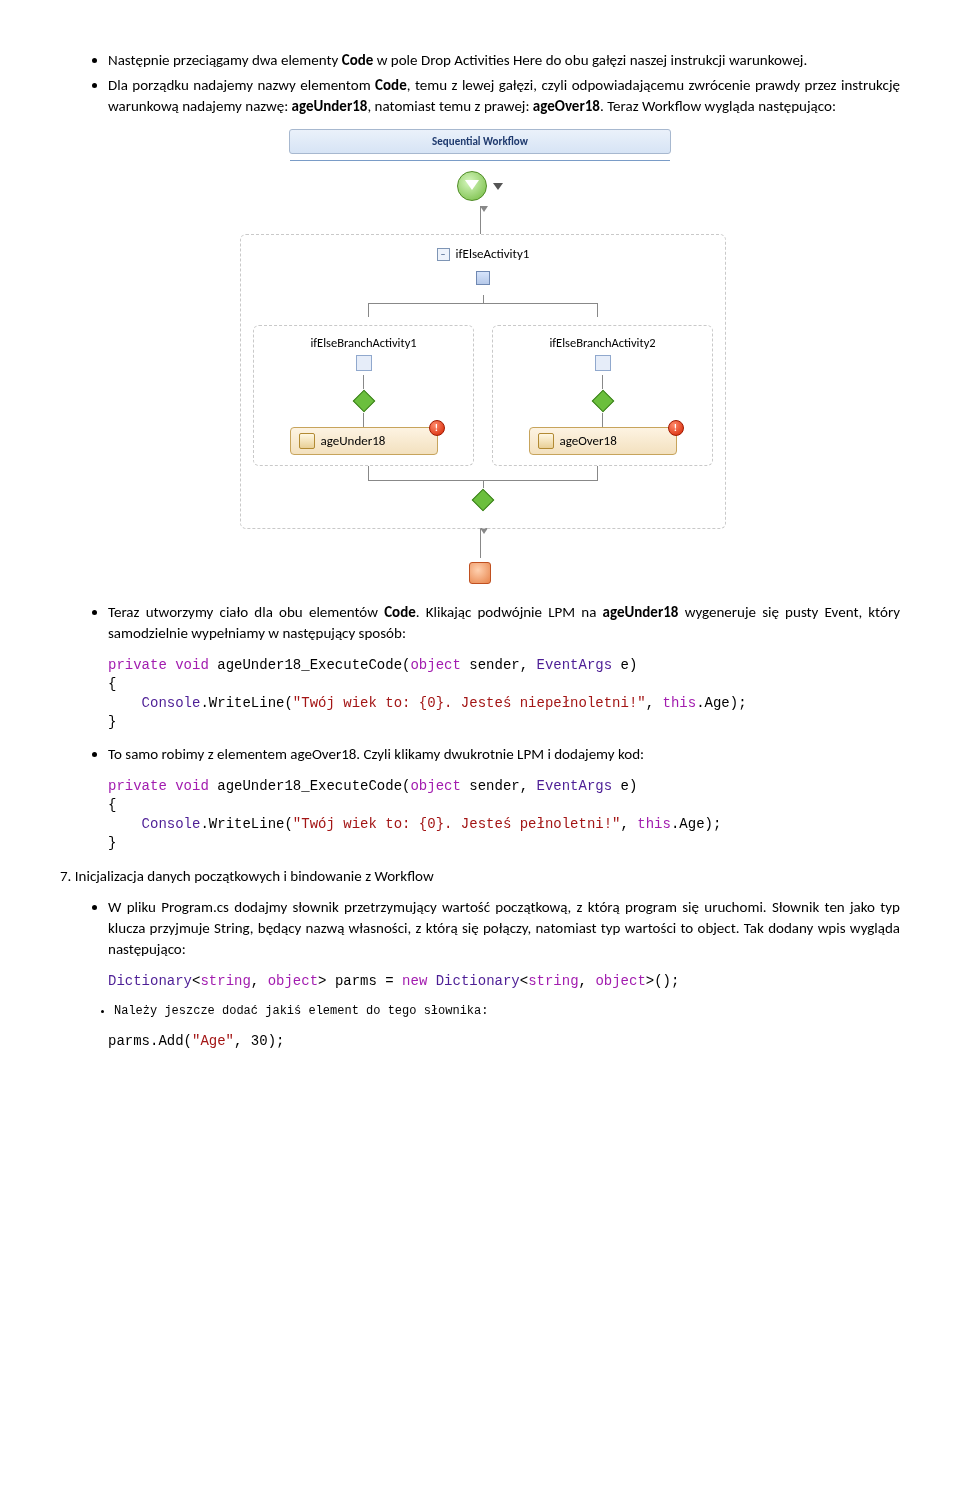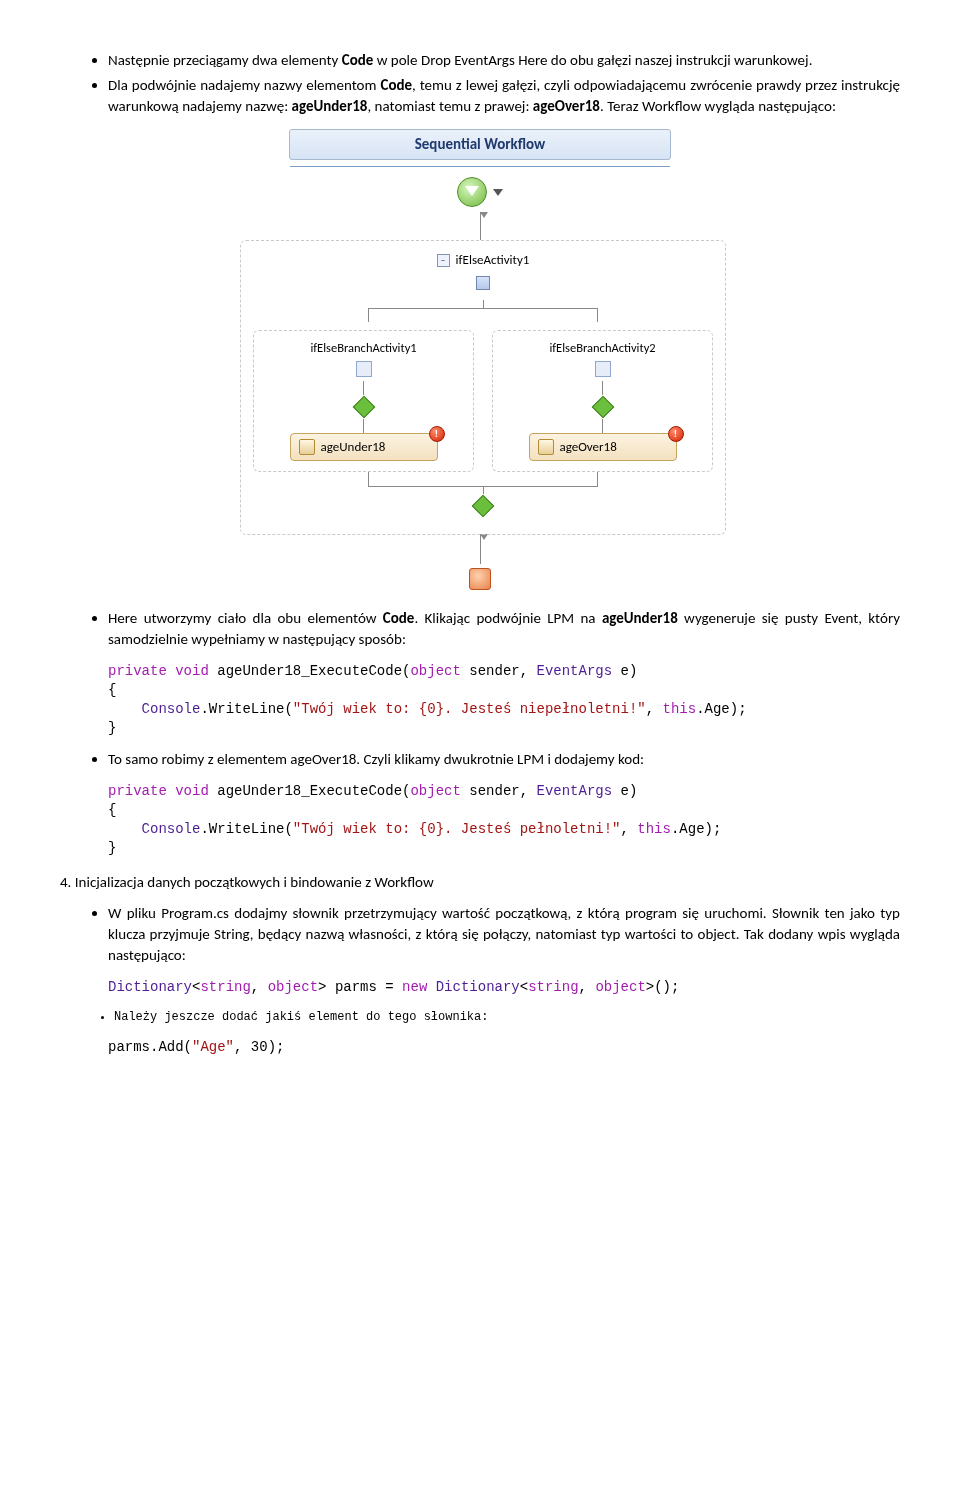--- a/index.html
+++ b/index.html
@@ -44,21 +44,21 @@
   }
   .seq-header {
     background: linear-gradient(#eaf1fa, #d7e4f5);
     border: 1px solid #a7b8cf;
     border-radius: 3px;
     font-weight: bold;
     color: #1f3a6e;
     padding: 4px 0;
     width: 380px;
     margin: 0 auto 6px auto;
-    font-size: 15px;
+    font-size: 11px;
   }
   .hr-line {
     border-top: 1px solid #7a9cc7;
     width: 380px;
     margin: 0 auto 10px auto;
   }
   .start-node {
     display:inline-block;
     width:28px;height:28px;
     border-radius:50%;
@@ -189,24 +189,24 @@
   .join-connector .l{left:25%;}
   .join-connector .r{right:25%;}
   .join-connector .hbar{position:absolute;top:14px;left:25%;right:25%;height:1px;background:#888;}
   .join-connector::after{content:"";position:absolute;left:50%;top:14px;width:1px;height:8px;background:#888;}
 </style>
 </head>
 <body>
 
 <ul class="bullet">
   <li>
-    <span>Następnie przeciągamy dwa elementy </span><span class="bold">Code</span><span> w pole Drop EventArgs Here do obu gałęzi naszej instrukcji warunkowej.</span>
+    <span>Następnie przeciągamy dwa elementy </span><span class="bold">Code</span><span> w pole Drop Activities Here do obu gałęzi naszej instrukcji warunkowej.</span>
   </li>
   <li>
-    <span>Dla podwójnie nadajemy nazwy elementom </span><span class="bold">Code</span><span>, temu z lewej gałęzi, czyli odpowiadającemu zwrócenie prawdy przez instrukcję warunkową nadajemy nazwę: </span><span class="bold">ageUnder18</span><span>, natomiast temu z prawej: </span><span class="bold">ageOver18</span><span>. Teraz Workflow wygląda następująco:</span>
+    <span>Dla porządku nadajemy nazwy elementom </span><span class="bold">Code</span><span>, temu z lewej gałęzi, czyli odpowiadającemu zwrócenie prawdy przez instrukcję warunkową nadajemy nazwę: </span><span class="bold">ageUnder18</span><span>, natomiast temu z prawej: </span><span class="bold">ageOver18</span><span>. Teraz Workflow wygląda następująco:</span>
   </li>
 </ul>
 
 <div class="diagram">
   <div class="seq-header">Sequential Workflow</div>
   <div class="hr-line"></div>
   <div style="display:inline-flex;align-items:center;">
     <span class="start-node"></span>
     <span class="dropdown-arrow"></span>
   </div>
@@ -259,39 +259,39 @@
     </div>
     <div class="green-diamond"></div>
   </div>
 
   <div class="vline arrow-down" style="height:30px;"></div>
   <div class="stop-node"></div>
 </div>
 
 <ul class="bullet">
   <li>
-    <span>Here utworzymy ciało dla obu elementów </span><span class="bold">Code</span><span>. Klikając podwójnie LPM na </span><span class="bold">ageUnder18</span><span> wygeneruje się pusty Event, który samodzielnie wypełniamy w następujący sposób:</span>
+    <span>Teraz utworzymy ciało dla obu elementów </span><span class="bold">Code</span><span>. Klikając podwójnie LPM na </span><span class="bold">ageUnder18</span><span> wygeneruje się pusty Event, który samodzielnie wypełniamy w następujący sposób:</span>
   </li>
 </ul>
 
 <div class="code-block"><span class="kw">private</span> <span class="kw">void</span><span> ageUnder18_ExecuteCode(</span><span class="kw">object</span><span> sender, </span><span class="tp">EventArgs</span><span> e)</span>
 <span>{</span>
 <span>    </span><span class="tp">Console</span><span>.WriteLine(</span><span class="str">"Twój wiek to: {0}. Jesteś niepełnoletni!"</span><span>, </span><span class="kw">this</span><span>.Age);</span>
 <span>}</span></div>
 
 <ul class="bullet">
   <li>To samo robimy z elementem ageOver18. Czyli klikamy dwukrotnie LPM i dodajemy kod:</li>
 </ul>
 
 <div class="code-block"><span class="kw">private</span> <span class="kw">void</span><span> ageUnder18_ExecuteCode(</span><span class="kw">object</span><span> sender, </span><span class="tp">EventArgs</span><span> e)</span>
 <span>{</span>
 <span>    </span><span class="tp">Console</span><span>.WriteLine(</span><span class="str">"Twój wiek to: {0}. Jesteś pełnoletni!"</span><span>, </span><span class="kw">this</span><span>.Age);</span>
 <span>}</span></div>
 
-<div class="section-num">4. Inicjalizacja danych początkowych i bindowanie z Workflow</div>
+<div class="section-num">7. Inicjalizacja danych początkowych i bindowanie z Workflow</div>
 
 <ul class="bullet">
   <li>W pliku Program.cs dodajmy słownik przetrzymujący wartość początkową, z którą program się uruchomi. Słownik ten jako typ klucza przyjmuje String, będący nazwą własności, z którą się połączy, natomiast typ wartości to object. Tak dodany wpis wygląda następująco:</li>
 </ul>
 
 <div class="code-block"><span class="tp">Dictionary</span><span>&lt;</span><span class="kw">string</span><span>, </span><span class="kw">object</span><span>&gt; parms = </span><span class="kw">new</span><span> </span><span class="tp">Dictionary</span><span>&lt;</span><span class="kw">string</span><span>, </span><span class="kw">object</span><span>&gt;();</span></div>
 
 <ul class="bullet">
   <li style="font-family: Consolas, 'Courier New', monospace; font-size:12px;margin-left:6px;"><span>Należy jeszcze dodać jakiś element do tego słownika:</span></li>
 </ul>

